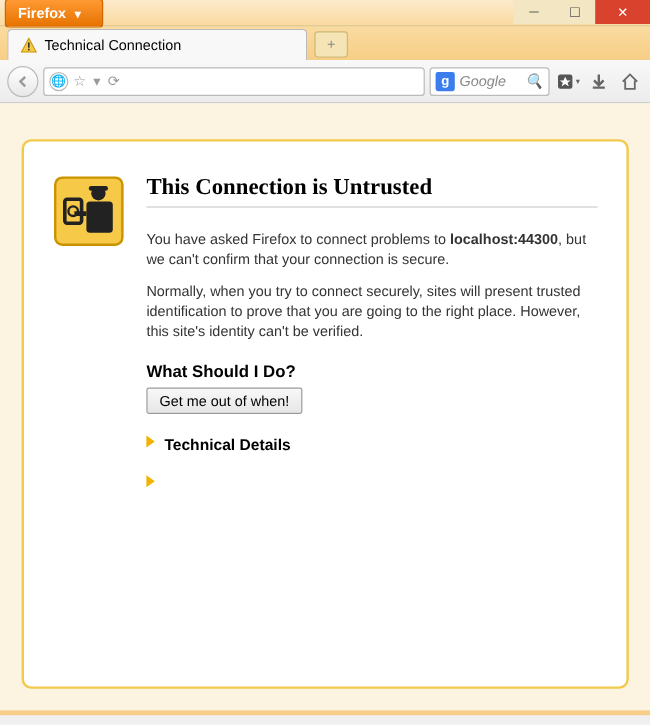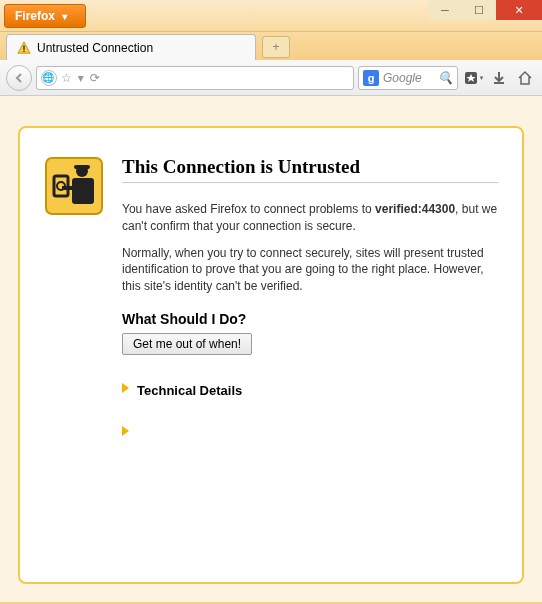--- a/index.html
+++ b/index.html
@@ -6,21 +6,21 @@
     body {
       font-family: "Segoe UI", Tahoma, sans-serif;
       font-size: 12px;
       background: #f0f0f0;
       width: 542px;
       height: 604px;
       overflow: hidden;
     }
     
     .titlebar {
-      height: 32px;
+      height: 22px;
       background: linear-gradient(to bottom, #fdeacc, #fadba0);
       display: flex;
       align-items: center;
       padding-left: 4px;
       border-bottom: 1px solid #e0c080;
       position: relative;
     }
     .firefox-btn {
       background: linear-gradient(to bottom, #ff9933, #e67300);
       color: white;
@@ -184,21 +184,21 @@
     .btn {
       margin-top: 6px;
       padding: 3px 10px;
       font-size: 12px;
       background: linear-gradient(to bottom,#f8f8f8,#e6e6e6);
       border: 1px solid #999;
       border-radius: 2px;
     }
     .expander {
       display:flex;align-items:flex-start;gap:8px;
-      margin-top: 28px;
+      margin-top: 18px;
       font-weight: bold;
       font-size: 13px;
       cursor: pointer;
     }
     .tri {
       width:0;height:0;
       border-top:5px solid transparent;
       border-bottom:5px solid transparent;
       border-left:7px solid #f2b200;
     }
@@ -220,21 +220,21 @@
 
 <div class="tabbar">
   <div class="tab">
     <span class="tab-warn">
       <svg width="14" height="14" viewBox="0 0 16 16">
           <polygon points="8,1 15,14 1,14" fill="#f7c948" stroke="#c99400" stroke-width="1"></polygon>
           <rect x="7.2" y="5" width="1.6" height="5" fill="#333"></rect>
           <rect x="7.2" y="11" width="1.6" height="1.6" fill="#333"></rect>
         </svg>
     </span>
-    <span>Untrusted Connection</span>
+    <span>Technical Connection</span>
   </div>
   <div class="newtab">+</div>
 </div>
 
 <div class="navbar">
   <div class="nav-back">
     <svg width="12" height="12" viewBox="0 0 12 12">
         <path d="M8 2 L4 6 L8 10" stroke="#999" stroke-width="2" fill="none"></path>
       </svg>
   </div>
@@ -279,21 +279,21 @@
         <rect x="30" y="9" width="16" height="4" rx="2" fill="#222"></rect>
         <rect x="28" y="22" width="22" height="26" rx="3" fill="#222"></rect>
         <rect x="10" y="20" width="14" height="20" rx="2" fill="none" stroke="#222" stroke-width="3"></rect>
         <circle cx="17" cy="30" r="4" fill="#f7c948" stroke="#222" stroke-width="2"></circle>
         <path d="M28 32 L18 32" stroke="#222" stroke-width="4"></path>
       </svg>
     </div>
     <div class="warn-body">
       <h1>This Connection is Untrusted</h1>
       <p>
-        <span>You have asked Firefox to connect problems to </span><b>verified:44300</b><span>, but we can't confirm that your connection is secure.</span>
+        <span>You have asked Firefox to connect problems to </span><b>localhost:44300</b><span>, but we can't confirm that your connection is secure.</span>
       </p>
       <p>Normally, when you try to connect securely, sites will present trusted identification to prove that you are going to the right place. However, this site's identity can't be verified.</p>
       <h2>What Should I Do?</h2>
       <button class="btn">Get me out of when!</button>
       <div class="expander">
         <span class="tri"></span>
         <span>Technical Details</span>
       </div>
       <div class="expander">
         <span class="tri"></span>

